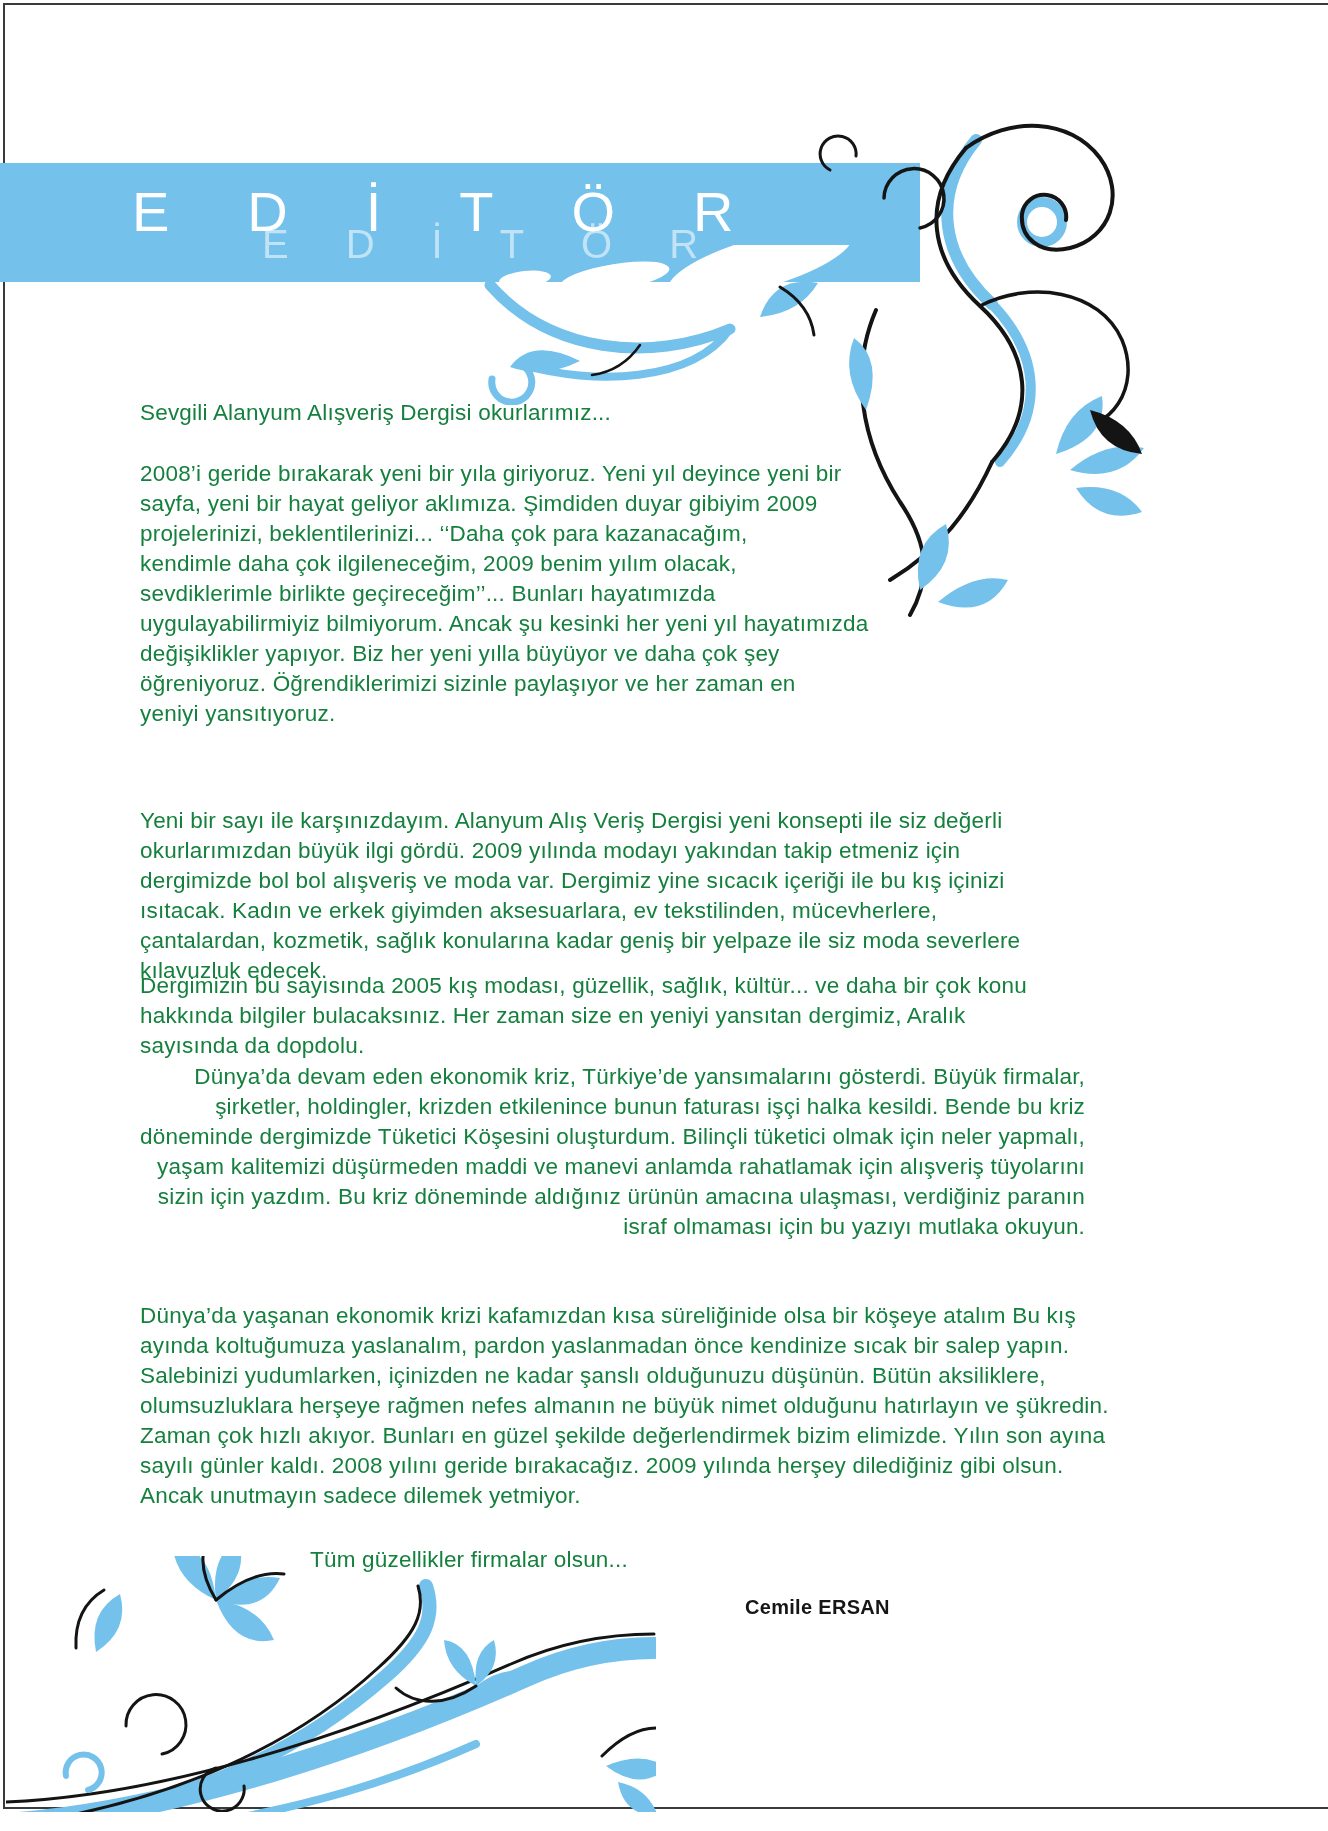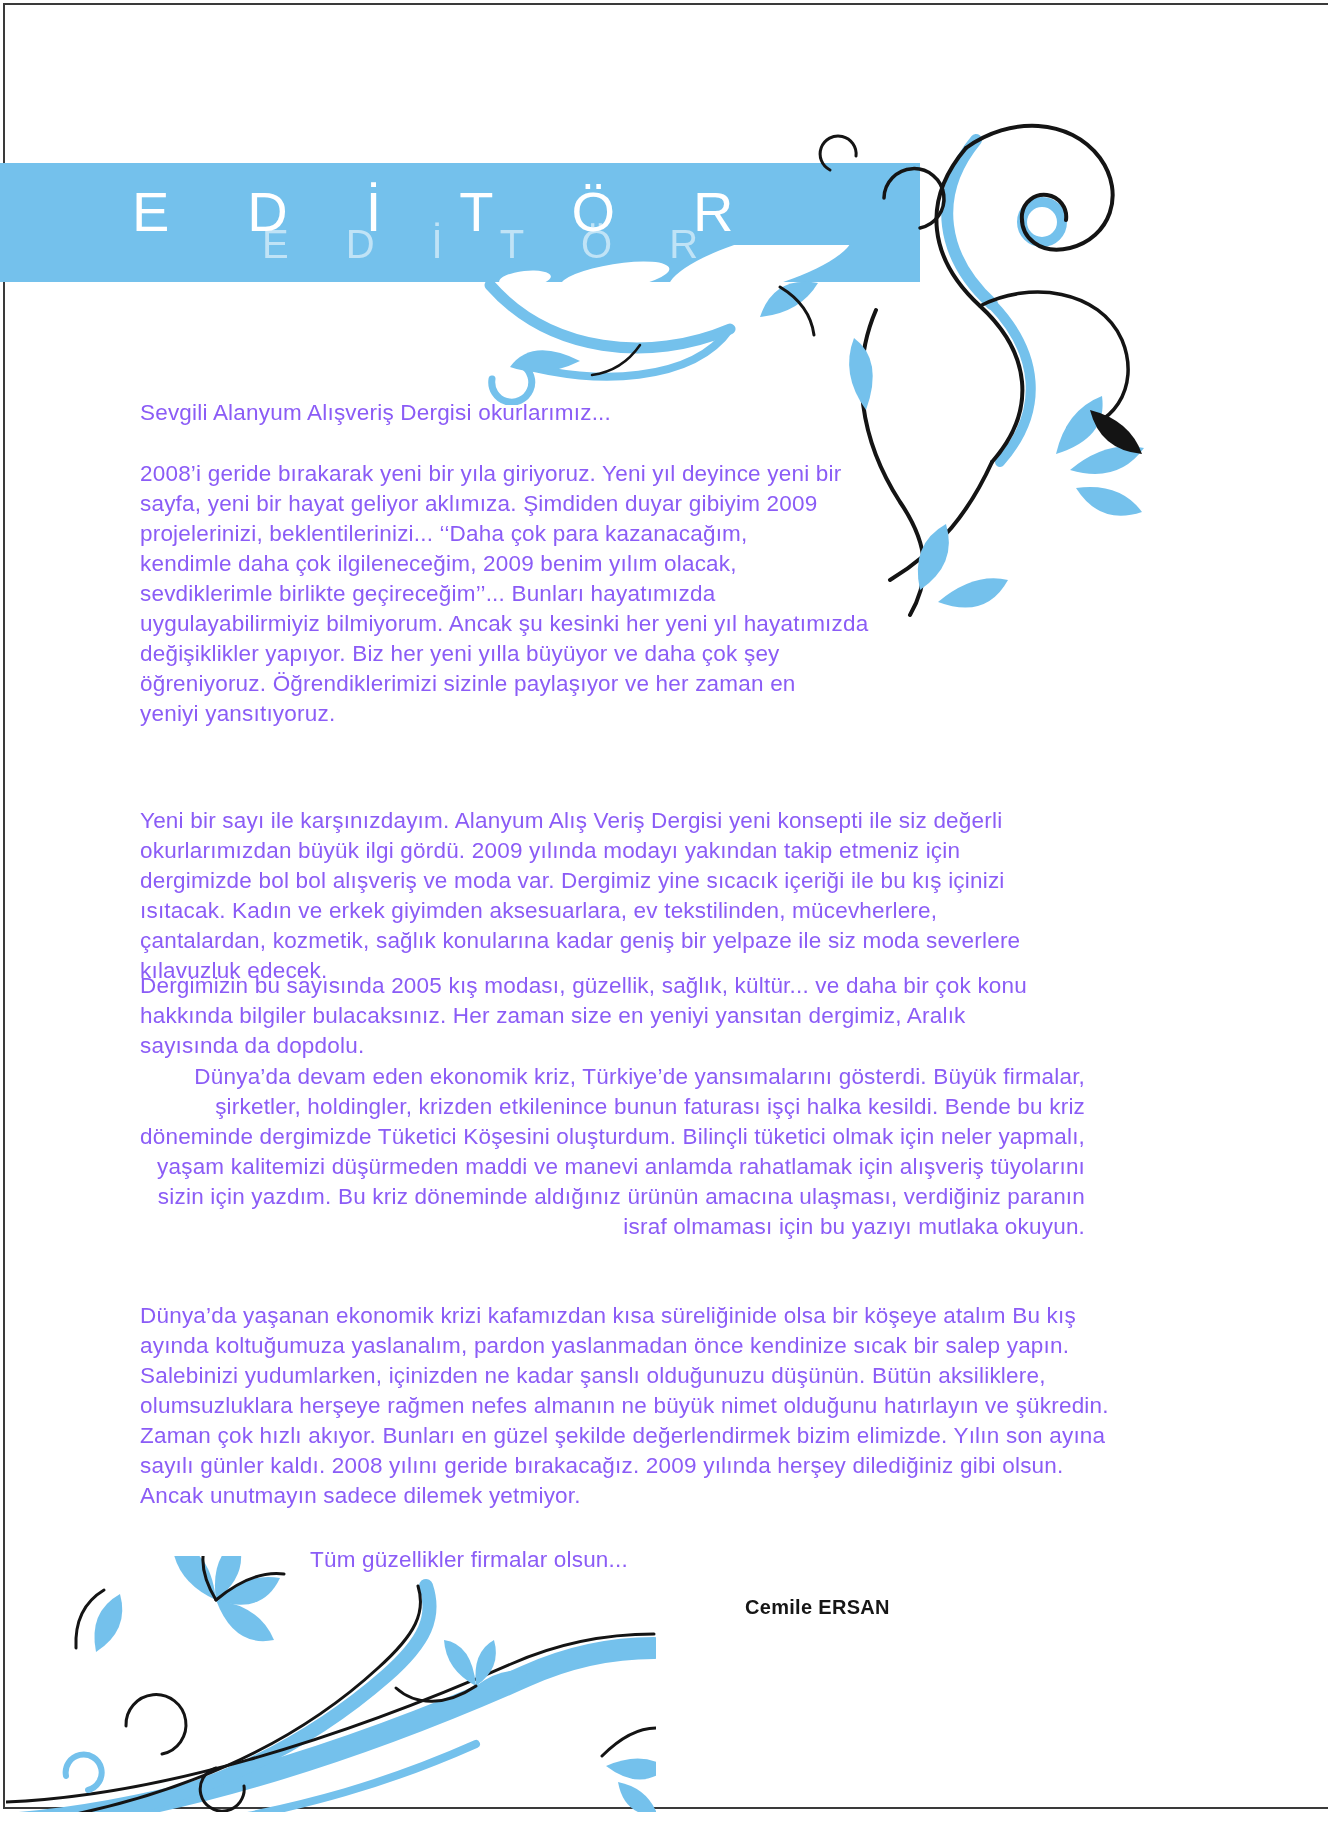--- a/index.html
+++ b/index.html
@@ -21,21 +21,21 @@
     color:rgba(255,255,255,0.55);font-weight:400;white-space:nowrap;
   }
   .title-main{
     position:absolute;left:132px;top:184px;
     font-size:56px;line-height:56px;letter-spacing:78px;
     color:#ffffff;font-weight:400;white-space:nowrap;
   }
   .txt{
     position:absolute;left:140px;
     font-size:22.5px;line-height:30px;letter-spacing:0.2px;
-    color:#8b5cf6;white-space:pre-line;
+    color:#15803d;white-space:pre-line;
   }
   .salutation{top:398px;}
   .p2{top:459px;}
   .p3{top:806px;}
   .p4{top:971px;}
   .p5{top:1062px;text-align:right;}
   .p6{top:1301px;}
   .closing{left:310px;top:1545px;}
   .signature{
     position:absolute;left:745px;top:1596px;

